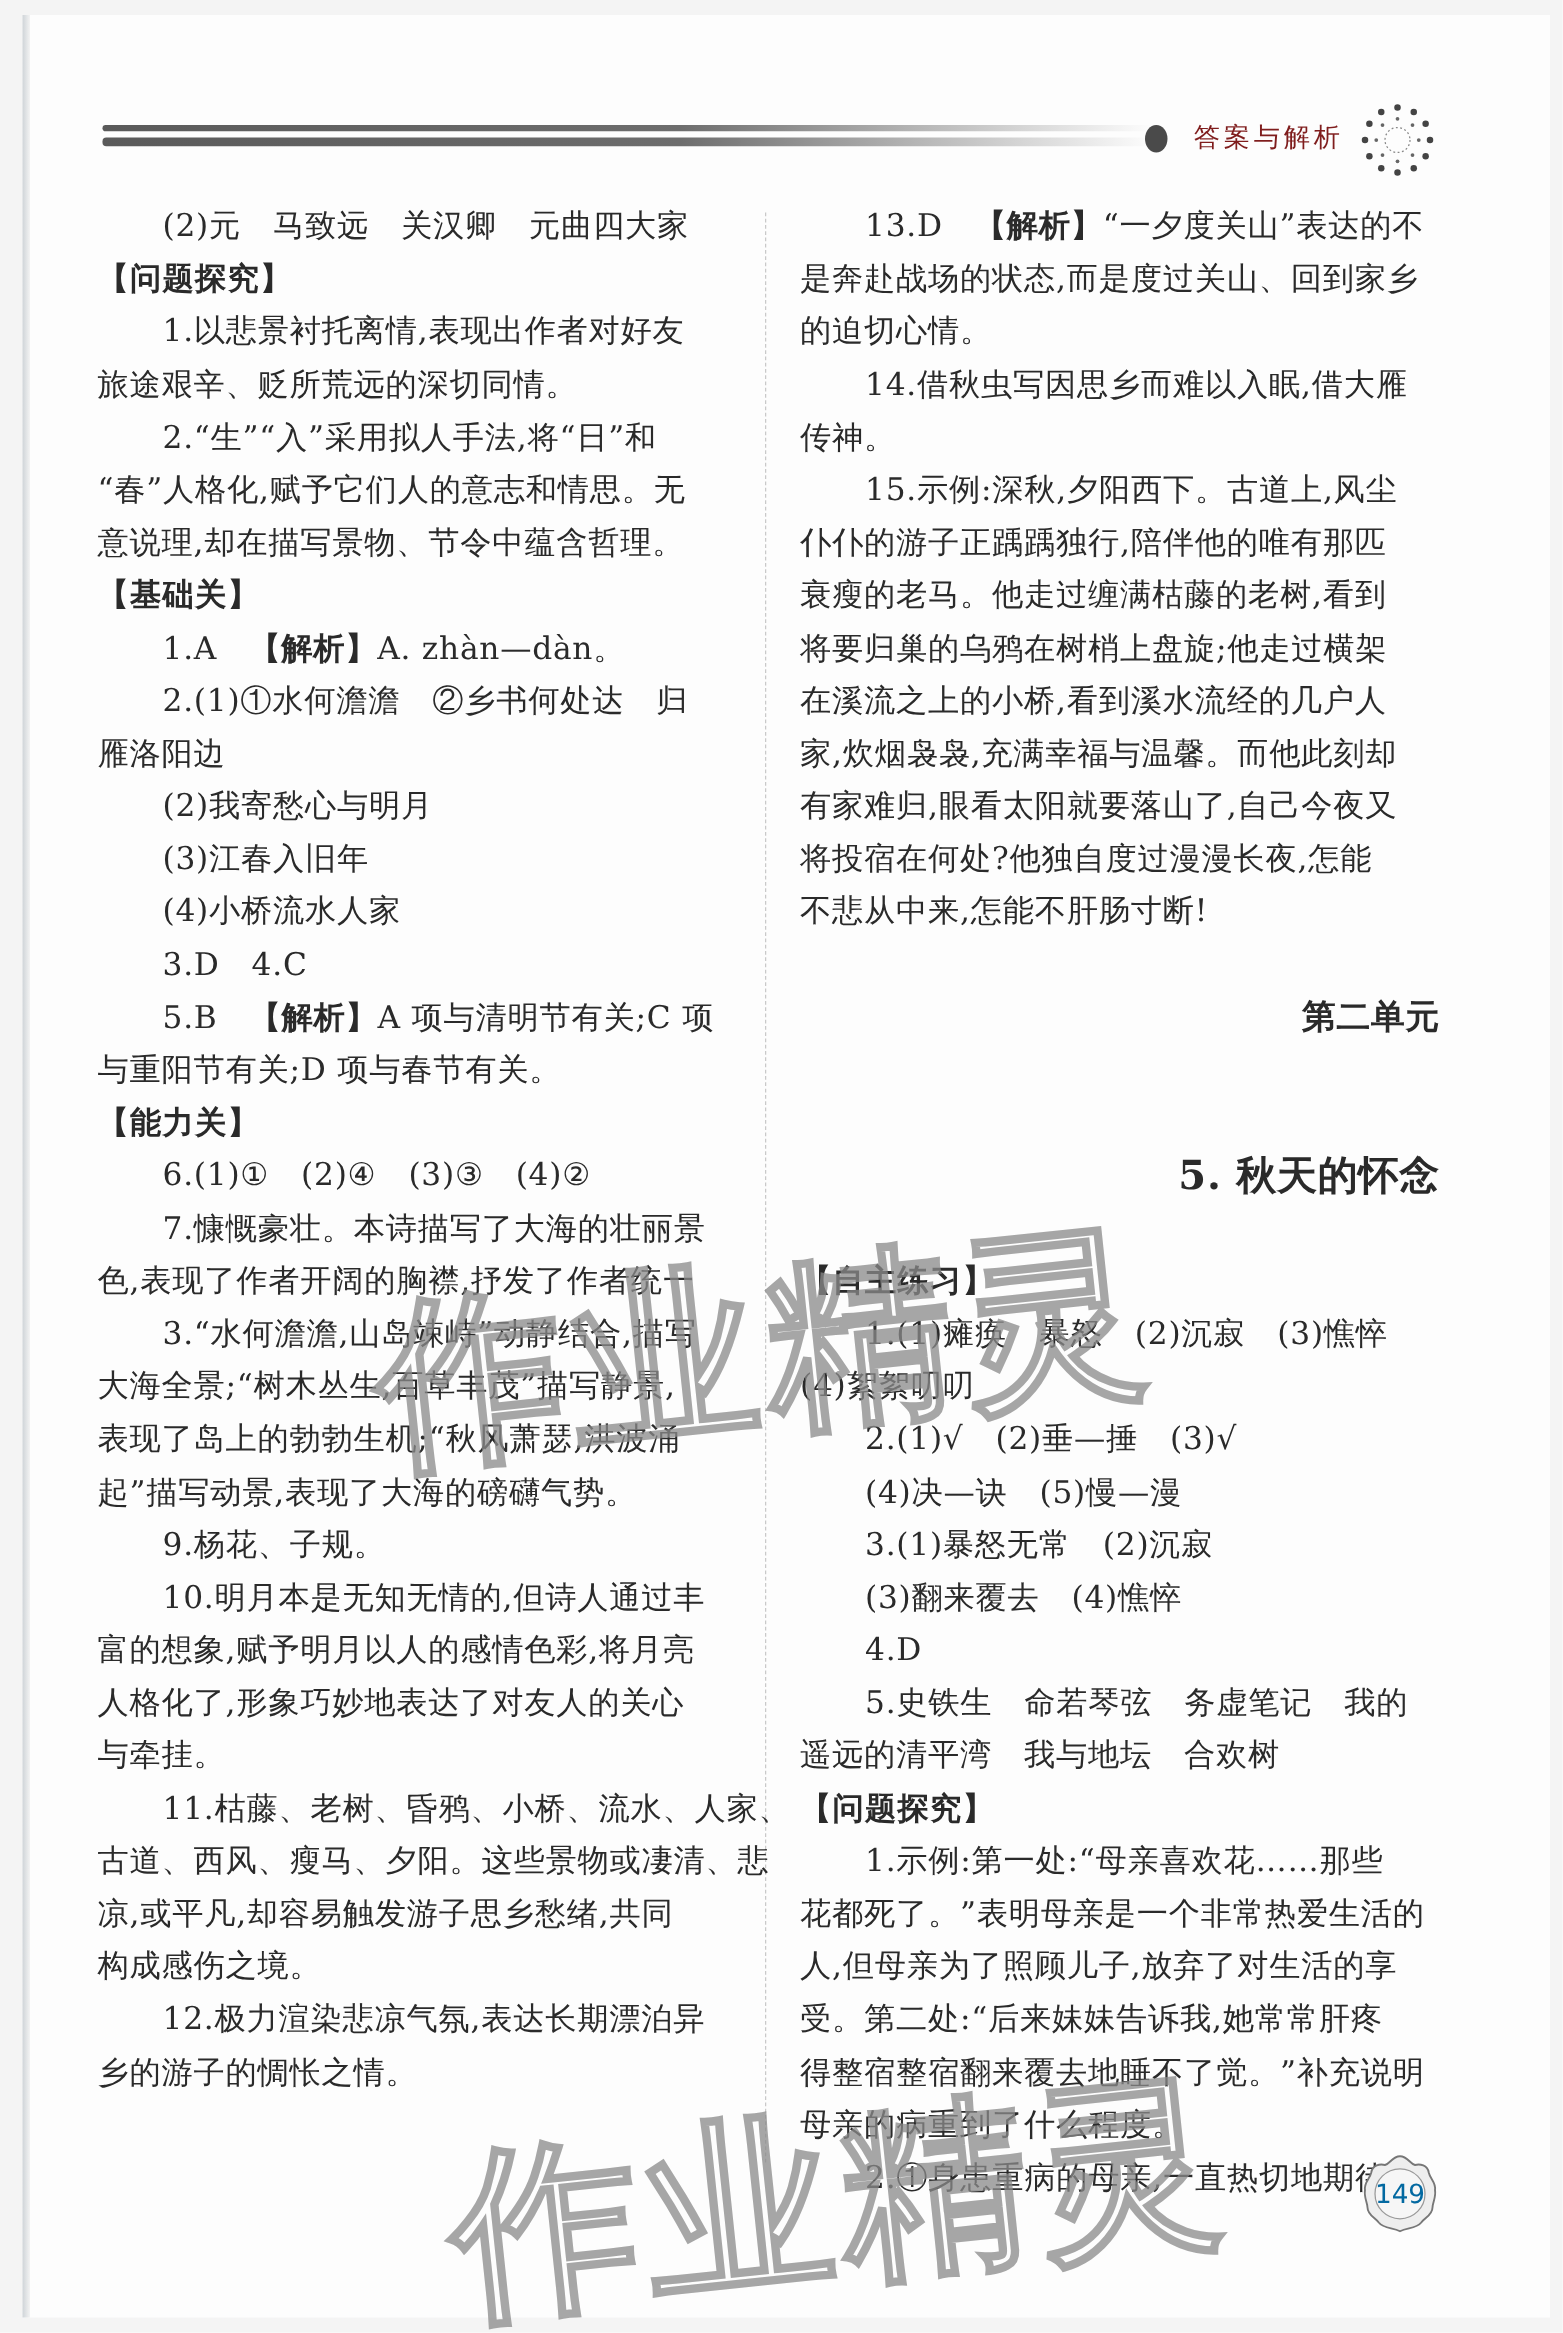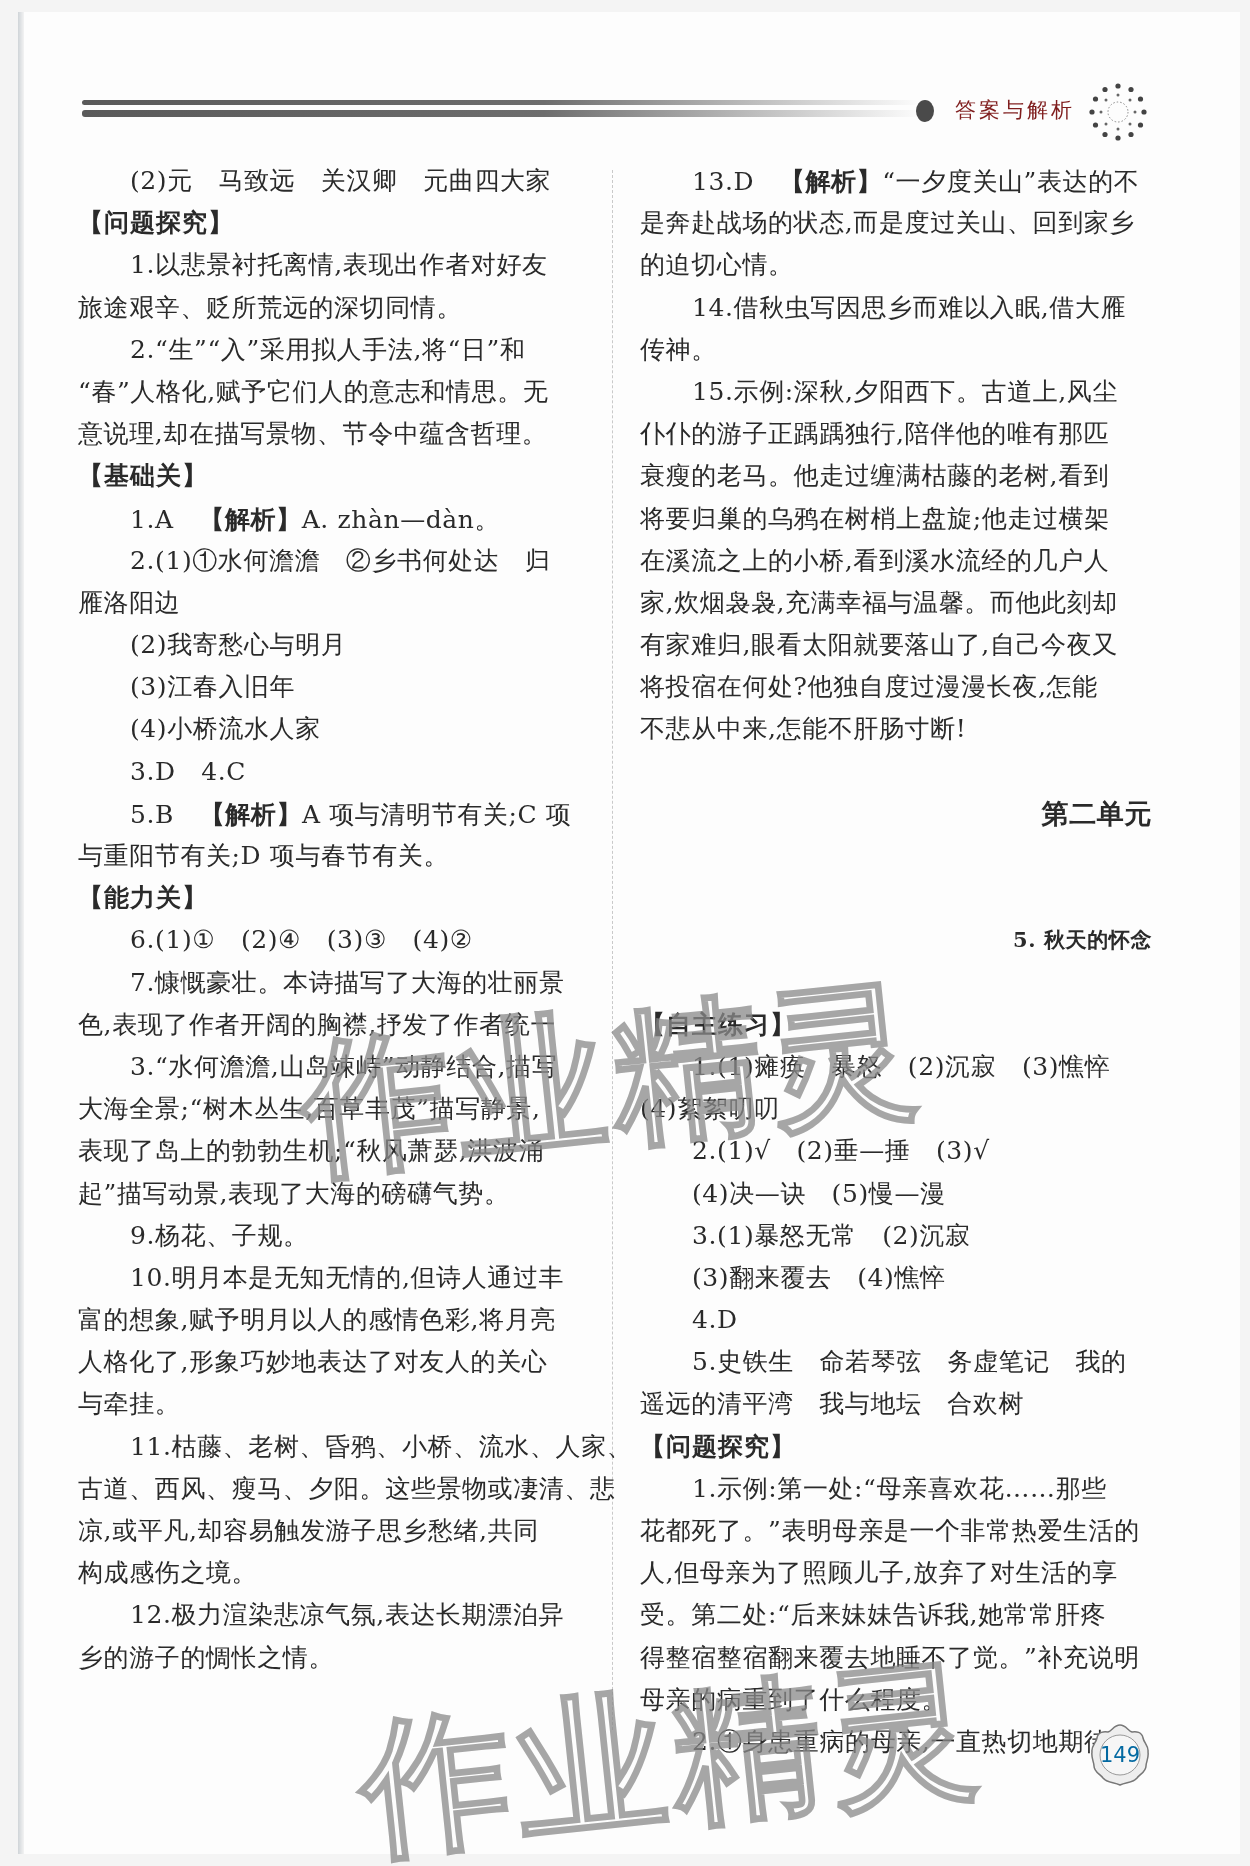--- a/index.html
+++ b/index.html
@@ -15,22 +15,22 @@
   .hdr-orn { position:absolute; left:1088px; top:82px; width:60px; height:60px; }
   .divider { position:absolute; left:612px; top:170px; height:1560px; border-left:1px dashed #c9c9c9; }
   .col { position:absolute; top:160px; width:512px; }
   .col.left { left:78px; }
   .col.right { left:640px; }
   .ln { height:42.2px; line-height:42.2px; font-size:25px; white-space:nowrap; overflow:visible; letter-spacing:0.6px; }
   .ln.ind { padding-left:52px; }
   .ln.sec { font-family:"DejaVu Sans","Liberation Sans",sans-serif; font-weight:bold; letter-spacing:1px; }
   .ln.center { text-align:right; }
   .ln.unit { font-family:"DejaVu Sans","Liberation Sans",sans-serif; font-weight:bold; font-size:27px; }
-  .ln.lesson { font-weight:bold; font-size:21px; }
-  .jx { font-family:Liberation Sans, sans-serif; font-weight:bold; }
+  .ln.lesson { font-weight:bold; font-size:32px; }
+  .jx { font-family:Liberation Mono, monospace; font-weight:bold; }
   .spacer { height:42.2px; }
   .pagenum { position:absolute; left:1088px; top:1722px; width:64px; height:66px; }
   .pagenum span { position:absolute; left:0; top:0; width:64px; height:66px; line-height:66px; text-align:center;
                   font-family:"DejaVu Sans","Liberation Sans",sans-serif; font-size:21px; color:#0369a1; }
   .wm { position:absolute; font-family:"DejaVu Sans","Liberation Sans",sans-serif; font-weight:bold;
         color:transparent; -webkit-text-stroke:2px #8a8a8a; letter-spacing:6px; transform:rotate(-6deg); opacity:0.75; }
 </style>
 </head>
 <body>
 

